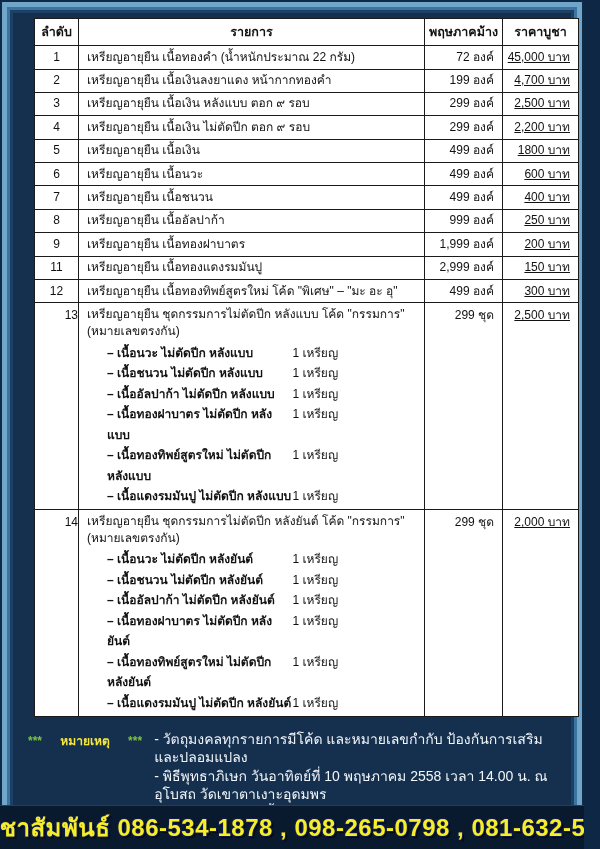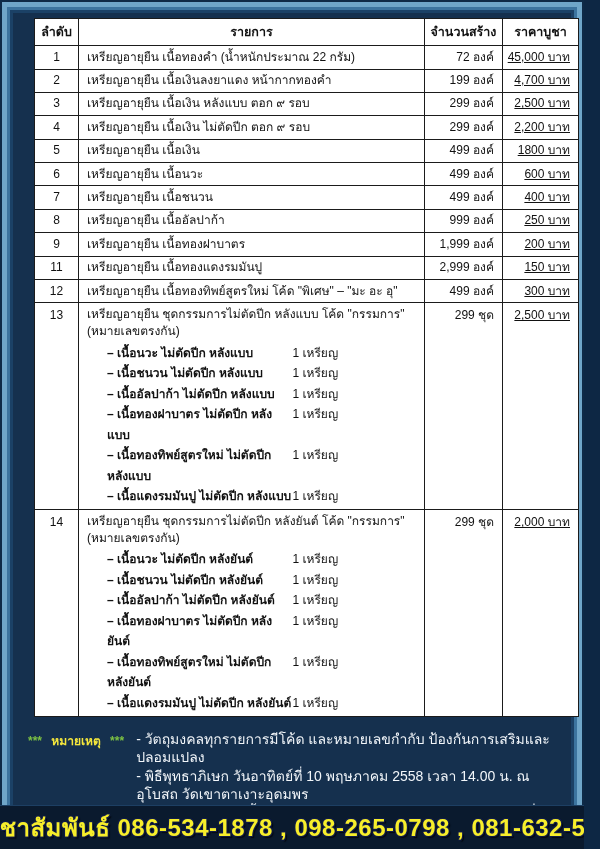--- a/index.html
+++ b/index.html
@@ -41,41 +41,41 @@
   }
   col.c-no{width:44px;}
   col.c-item{width:346px;}
   col.c-qty{width:78px;}
   col.c-price{width:76px;}
   td.no{text-align:center;padding:2px 0;}
   td.item{padding:2.5px 8px;}
   td.qty{text-align:right;padding:2px 8px 2px 2px;}
   td.price{text-align:right;padding:2px 8px 2px 2px;text-decoration:underline;}
   tr.group td{vertical-align:top;}
-  tr.group td.no, tr.group td.qty, tr.group td.price{padding-top:4px;}
+  tr.group td.no, tr.group td.qty, tr.group td.price{padding-top:4px;text-align:right;}
   .item-main{line-height:1.45;margin-bottom:2px;}
   .subline{display:flex;padding-left:20px;line-height:20.5px;}
   .sub-name{flex:0 0 60%;font-weight:bold;}
   .sub-count{flex:1;}
   
   .notes{
     display:flex;
     align-items:flex-start;
     padding:0 26px 0 28px;
     margin-top:13px;
     gap:12px;
   }
   .notes-label{
     white-space:nowrap;
     font-weight:bold;
     font-size:12px;
     padding-top:1px;
   }
   .notes-label .stars{color:var(--green,#7cc143);}
-  .notes-label .note-title{color:var(--yellow,#f5e73c);margin:0 6px;}
+  .notes-label .note-title{color:var(--yellow,#f5e73c);margin:0 15px;}
   .note-item{
     color:#f2f6fa;
     font-size:14px;
     line-height:18.5px;
     font-weight:normal;
   }
   
   .footer-bar{
     position:absolute;
     left:0;right:0;bottom:0;
@@ -108,21 +108,21 @@
     <colgroup>
       <col class="c-no">
         <col class="c-item">
         <col class="c-qty">
         <col class="c-price">
     </colgroup>
     <thead>
       <tr>
         <th>ลำดับ</th>
         <th>รายการ</th>
-        <th>จำนวนสร้าง</th>
+        <th>พฤษภาคม้าง</th>
         <th>ราคาบูชา</th>
       </tr>
     </thead>
     <tbody id="table-body">
         <tr>
           <td class="no">1</td>
           <td class="item">เหรียญอายุยืน เนื้อทองคำ (น้ำหนักประมาณ 22 กรัม)</td>
           <td class="qty">72 องค์</td>
           <td class="price">45,000 บาท</td>
         </tr>

